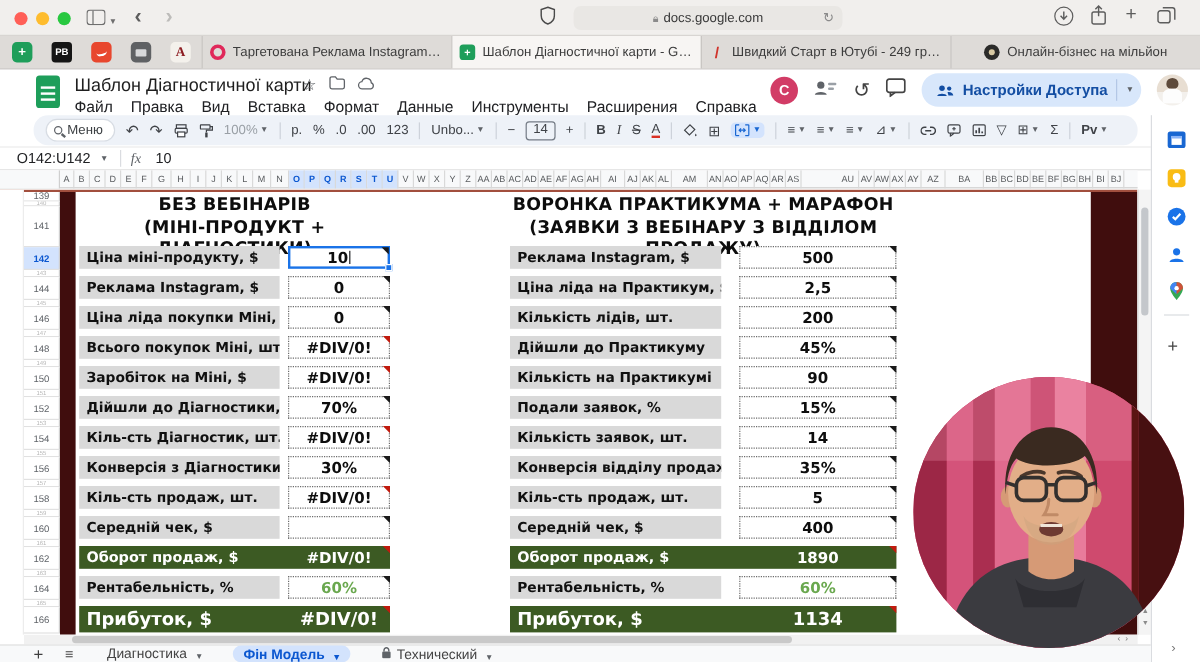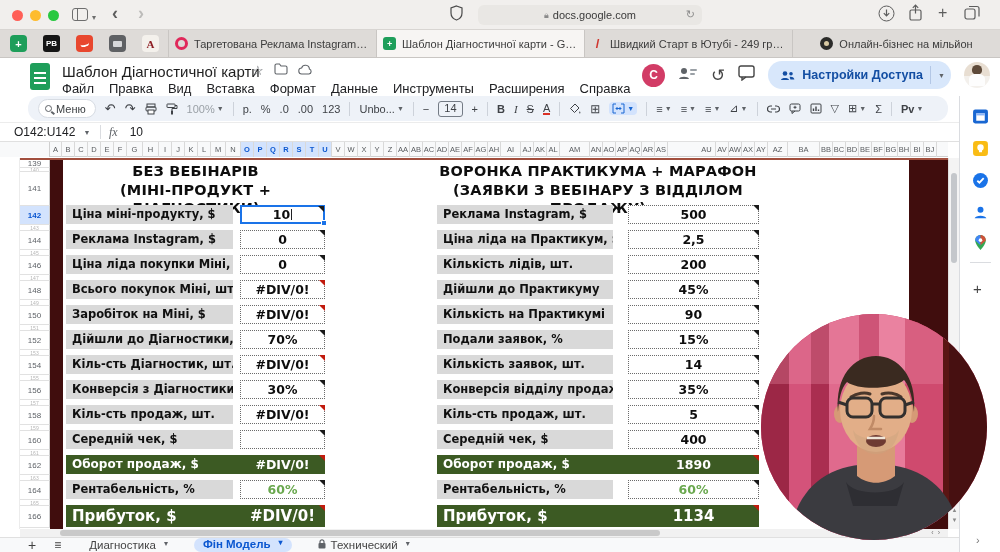--- a/index.html
+++ b/index.html
@@ -90,21 +90,21 @@
   .lgutter { position:absolute; left:0; top:0; width:20px; height:371px; background:#fff; border-right:1px solid #ececec; }
   .rnum { border-bottom:1px solid #e1e1e1; border-right:1px solid #cfcfcf; font-size:8px; color:#5f6368; text-align:center; line-height:19px; overflow:hidden; background:#fff; }
   .rnum.thin { font-size:5px; line-height:5px; color:#b5b5b5; }
   .rnum.sel { background:#d3e3fd; color:#0b57d0; font-weight:bold; }
   .maroon { position:absolute; top:2px; height:369px; background:#400d0d; }
   .maroon.left { left:50px; width:13px; }
   .maroon.right { left:909px; width:39px; }
 
   .sheet-table { position:absolute; top:1px; height:302px; font-family:"DejaVu Sans", sans-serif; }
   .t-left { left:66px; width:259px; }
-  .t-right { left:437px; width:322px; }
+  .t-right { left:425px; width:322px; }
   .t-title { position:absolute; left:0; top:3px; width:100%; text-align:center; font-weight:bold; color:#0d0d0d; font-size:14.5px; line-height:1.28; letter-spacing:.2px; }
   .rowswrap { position:absolute; left:0; top:46px; width:100%; }
   .trow { height:19px; margin-bottom:6px; position:relative; }
   .tlabel { position:absolute; left:0; top:0; height:19px; background:#d9d9d9; font-weight:bold; font-size:11.5px; color:#101010; line-height:19px; padding-left:6px; white-space:nowrap; overflow:hidden; }
   .t-left .tlabel { width:167px; } .t-right .tlabel { width:176px; }
   .vbox { position:absolute; top:0; height:19px; border:1px dotted #6b6b6b; background:#fff; text-align:center; font-weight:bold; font-size:12.5px; color:#0d0d0d; line-height:17px; }
   .t-left .vbox { left:174px; width:85px; } .t-right .vbox { left:191px; width:131px; }
   .vbox::after { content:""; position:absolute; top:-1px; right:-1px; border-top:6px solid #1a1a1a; border-left:6px solid transparent; }
   .vbox.error::after { border-top-color:#c11b0e; }
   .vbox.percent-green { color:#6aa84f; }
@@ -131,21 +131,21 @@
   .sicon { position:absolute; left:12px; width:17px; height:17px; }
   .rail-div { position:absolute; left:10px; width:21px; height:1px; background:#dadce0; }
   .rail-plus { position:absolute; left:13px; font-size:15px; color:#444; }
   .rail-chevron { position:absolute; left:16px; top:438px; color:#777; font-size:11px; }
 
   
   .bottombar { position:absolute; left:0; top:537px; width:959px; height:15px; background:#f8f9fa; border-top:1px solid #e0e0e0; display:flex; align-items:center; font-size:11.5px; color:#444; }
   .bb-plus { margin-left:28px; font-size:14px; color:#3f3f3f; }
   .bb-list { margin-left:18px; font-size:12px; color:#3f3f3f; }
   .stabs { display:flex; margin-left:28px; gap:26px; align-items:center; }
-  .stab { display:flex; align-items:flex-start; gap:5px; white-space:nowrap; }
+  .stab { display:flex; align-items:flex-end; gap:5px; white-space:nowrap; }
   .stab::after { content:"▾"; font-size:8px; color:#5f6368; margin-left:3px; }
   .stab.active { color:#0b57d0; font-weight:bold; background:#d3e3fd; border-radius:8px; padding:0 9px; height:14px; }
   .stab.active::after { color:#0b57d0; }
 
   
   .webcam { position:absolute; left:761px; top:314px; width:226px; height:226px; border-radius:50%; overflow:hidden; }
 </style>
 </head>
 <body>
 

